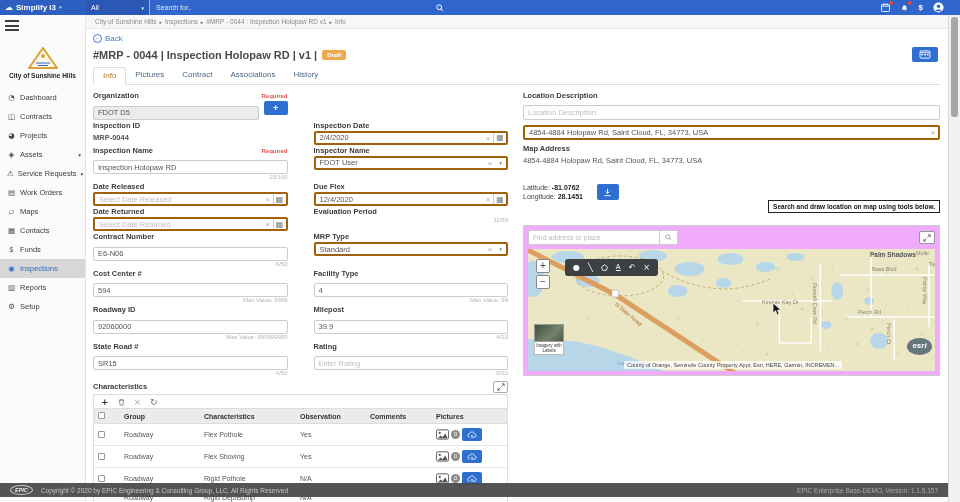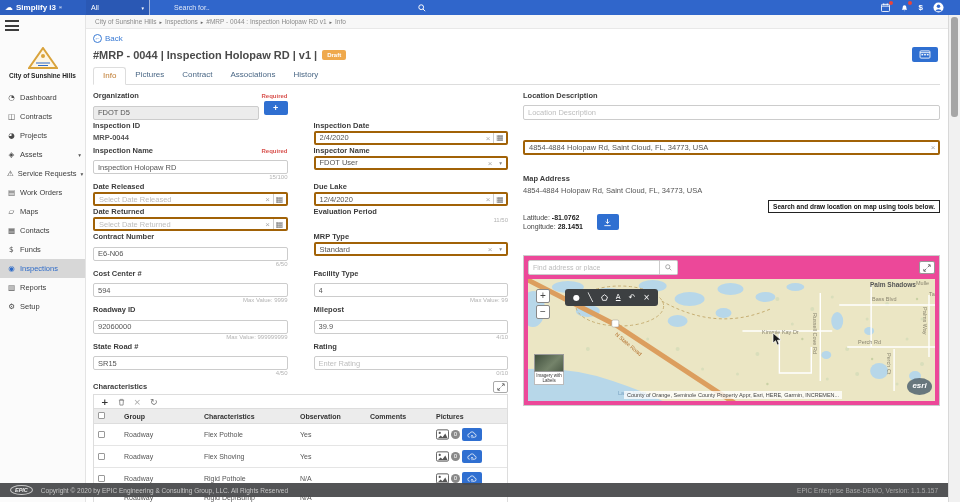--- a/index.html
+++ b/index.html
@@ -6,21 +6,21 @@
   html,body{width:960px;height:502px;overflow:hidden;}
   body{position:relative;font-family:"Liberation Sans","DejaVu Sans",sans-serif;background:#fff;color:#333;}
   .glyph{font-family:"DejaVu Sans","Liberation Sans",sans-serif;}
 
   
   .navbar{position:absolute;top:0;left:0;width:960px;height:15px;background:#3066cb;display:flex;align-items:stretch;color:#fff;z-index:30;}
   .brand{width:86px;display:flex;align-items:center;gap:3px;padding-left:5px;font-size:8px;font-weight:bold;background:#2d5fc0;}
   .brand .cloud{font-size:8px;line-height:8px;}
   .brand sup{font-size:4px;}
   .nav-scope{width:64px;background:#2a58b4;display:flex;align-items:center;justify-content:space-between;padding:0 5px;font-size:7px;border-right:1px solid rgba(255,255,255,.55);}
-  .nav-search{width:300px;display:flex;align-items:center;padding:0 24px;gap:4px;}
+  .nav-search{width:300px;display:flex;align-items:center;padding:0 6px;gap:4px;}
   .nav-search input{flex:1;background:transparent;border:none;outline:none;color:#fff;font:7px "Liberation Sans",sans-serif;}
   .nav-search input::placeholder{color:rgba(255,255,255,.85);}
   .nav-icons{margin-left:auto;display:flex;align-items:center;gap:10px;padding-right:16px;}
   .nic{position:relative;display:flex;align-items:center;justify-content:center;font-size:8px;font-weight:bold;}
   .nic .dot{position:absolute;top:-2px;right:-3px;width:4px;height:4px;background:#e8453c;border-radius:50%;}
 
   
   .sidebar{position:absolute;left:0;top:15px;width:86px;bottom:0;background:#fbfbfb;border-right:1px solid #e4e4e4;z-index:5;}
   .hamburger{margin:5px 0 0 5px;width:14px;height:11px;border-top:2px solid #3c3c3c;border-bottom:2px solid #3c3c3c;position:relative;}
   .hamburger::after{content:"";position:absolute;left:0;right:0;top:2.5px;height:2px;background:#3c3c3c;}
@@ -83,28 +83,28 @@
   .tool{font-size:9px;color:#555;line-height:10px;font-family:"DejaVu Sans",sans-serif;}
   table.ctable{width:100%;border-collapse:collapse;font-size:7px;table-layout:fixed;}
   .ctable th{background:#ececec;text-align:left;font-weight:bold;color:#333;padding:3px 4px;border-bottom:1px solid #ddd;font-size:7px;}
   .ctable td{padding:4px 4px;border-bottom:1px solid #e5e5e5;color:#555;background:#fff;}
   .cb{display:inline-block;width:7px;height:7px;border:1px solid #999;border-radius:1px;background:#fff;}
   .piccell{display:flex;align-items:center;gap:2px;}
   .pic-badge{width:9px;height:9px;border-radius:50%;background:#8a8a8a;color:#fff;font-size:6px;line-height:9px;text-align:center;}
   .pic-btn{width:20px;height:13px;background:#2f6fd1;border-radius:2px;display:flex;align-items:center;justify-content:center;}
 
   
-  .rfield{margin-bottom:20px;}
+  .rfield{margin-bottom:5px;}
   .map-addr-val{font-size:7.5px;color:#555;margin-top:3px;}
   .latlng{display:flex;align-items:center;gap:14px;margin-top:6px;}
   .latlng .lines{font-size:7px;color:#444;line-height:9px;}
   .latlng b{color:#222;}
   .locate-btn{width:22px;height:16px;background:#2f6fd1;border-radius:2px;display:flex;align-items:center;justify-content:center;}
   .tooltip{position:absolute;right:0;top:108px;border:1px solid #222;background:#fff;font-size:6.5px;font-weight:bold;color:#111;padding:2px 4px;z-index:6;white-space:nowrap;}
-  .map-panel{border:1px solid #ccc;margin-top:24px;padding:4px;background:#ec4899;}
+  .map-panel{border:1px solid #ccc;margin-top:24px;padding:4px;background:#f0abfc;}
   .map-topbar{display:flex;align-items:center;margin-bottom:4px;}
   .map-search{display:flex;height:15px;width:150px;}
   .map-search input{flex:1;min-width:0;border:1px solid #ccc;border-radius:2px 0 0 2px;font:7px "Liberation Sans",sans-serif;padding:0 4px;color:#555;outline:none;}
   .map-search input::placeholder{color:#bbb;}
   .map-search .sbtn{width:18px;border:1px solid #ccc;border-left:none;border-radius:0 2px 2px 0;display:flex;align-items:center;justify-content:center;color:#777;background:#fff;}
   .map-expand{margin-left:auto;width:16px;height:13px;border:1px solid #999;border-radius:2px;display:flex;align-items:center;justify-content:center;background:#fff;}
   .map-canvas{position:relative;height:122px;overflow:hidden;background:#ebe6c4;}
   .map-svg{position:absolute;left:0;top:0;width:100%;height:100%;}
   .mlabel{position:absolute;font-size:5.5px;color:#8a8570;white-space:nowrap;line-height:6px;}
   .mlabel.bold{font-weight:bold;color:#555;font-size:6.5px;}
@@ -112,21 +112,21 @@
   .mlabel.water{color:#7aa4c4;}
   .mlabel.orange{color:#b3702d;transform:rotate(40deg);}
   .zoom-ctl{position:absolute;left:8px;top:10px;display:flex;flex-direction:column;gap:2px;}
   .zbtn{width:14px;height:14px;background:#fff;border:1px solid #888;border-radius:2px;font-size:10px;line-height:12px;text-align:center;color:#444;}
   .drawbar{position:absolute;left:37px;top:10px;height:17px;background:#3d4042;border-radius:3px;display:flex;align-items:center;gap:8px;padding:0 8px;}
   .dico{color:#fff;font-size:8px;line-height:17px;font-family:"DejaVu Sans",sans-serif;}
   .basemap{position:absolute;left:6px;bottom:16px;width:30px;}
   .bm-thumb{height:18px;background:linear-gradient(135deg,#41503e,#74836a 60%,#4e5c48);border:1px solid #999;}
   .bm-caption{background:#fff;border:1px solid #bbb;border-top:none;font-size:4.5px;line-height:5px;text-align:center;color:#333;padding:1px 0;}
   .attrib{position:absolute;left:96px;bottom:2px;background:rgba(255,255,255,.78);font-size:5.5px;color:#444;padding:1px 3px;white-space:nowrap;}
-  .esri{position:absolute;right:3px;bottom:6px;width:25px;height:17px;border-radius:50%;background:rgba(90,106,118,.9);color:#fff;font-size:8px;font-style:italic;font-weight:bold;text-align:center;line-height:16px;}
+  .esri{position:absolute;right:3px;bottom:16px;width:25px;height:17px;border-radius:50%;background:rgba(90,106,118,.9);color:#fff;font-size:8px;font-style:italic;font-weight:bold;text-align:center;line-height:16px;}
   .cursor{position:absolute;left:244px;top:54px;}
 
   
   .footer{position:absolute;left:0;bottom:5px;width:948px;height:14px;background:rgba(74,75,77,.95);display:flex;align-items:center;padding:0 10px;gap:8px;z-index:40;}
   .epic-logo{border:1px solid #c9c9c9;border-radius:50%;color:#eee;font-size:5.5px;font-weight:bold;font-style:italic;padding:1px 4px;}
   .copyright{color:#c6c6c6;font-size:6.5px;}
   .version{margin-left:auto;color:#a9a9a9;font-size:6.5px;}
   .scrollbar{position:absolute;top:15px;right:0;width:12px;bottom:0;background:#f1f1f1;border-left:1px solid #d8d8d8;z-index:45;}
   .sthumb{position:absolute;top:2px;left:2px;width:7px;height:100px;background:#a6a6a6;border-radius:3px;}
 </style>
@@ -331,21 +331,21 @@
                 <span>Date Released</span>
               </div>
               <div class="igroup">
                 <input placeholder="Select Date Released" style="">
                 <span class="xic">×</span>
                 <span class="calic">▦</span>
               </div>
             </div>
             <div class="field">
               <div class="flabel">
-                <span>Due Lake</span>
+                <span>Due Flex</span>
               </div>
               <div class="igroup">
                 <input value="12/4/2020" style="">
                 <span class="xic">×</span>
                 <span class="calic">▦</span>
               </div>
             </div>
           </div>
           <div class="frow">
             <div class="field">

